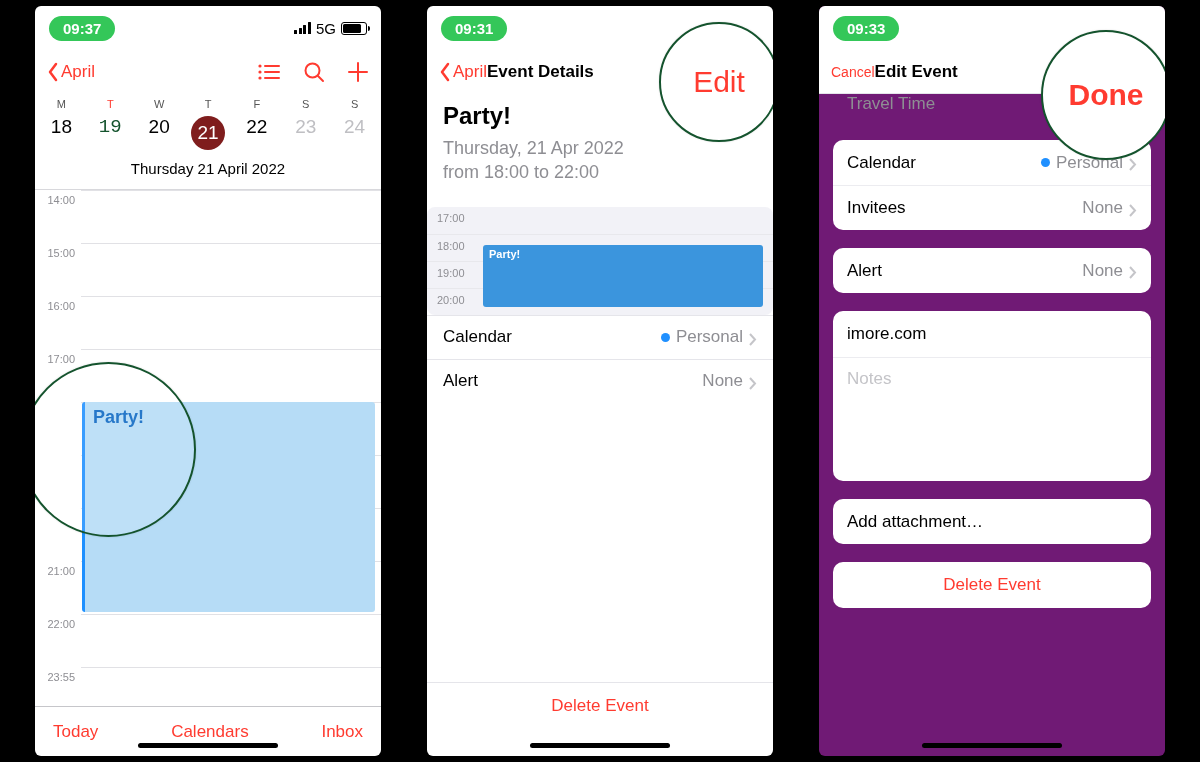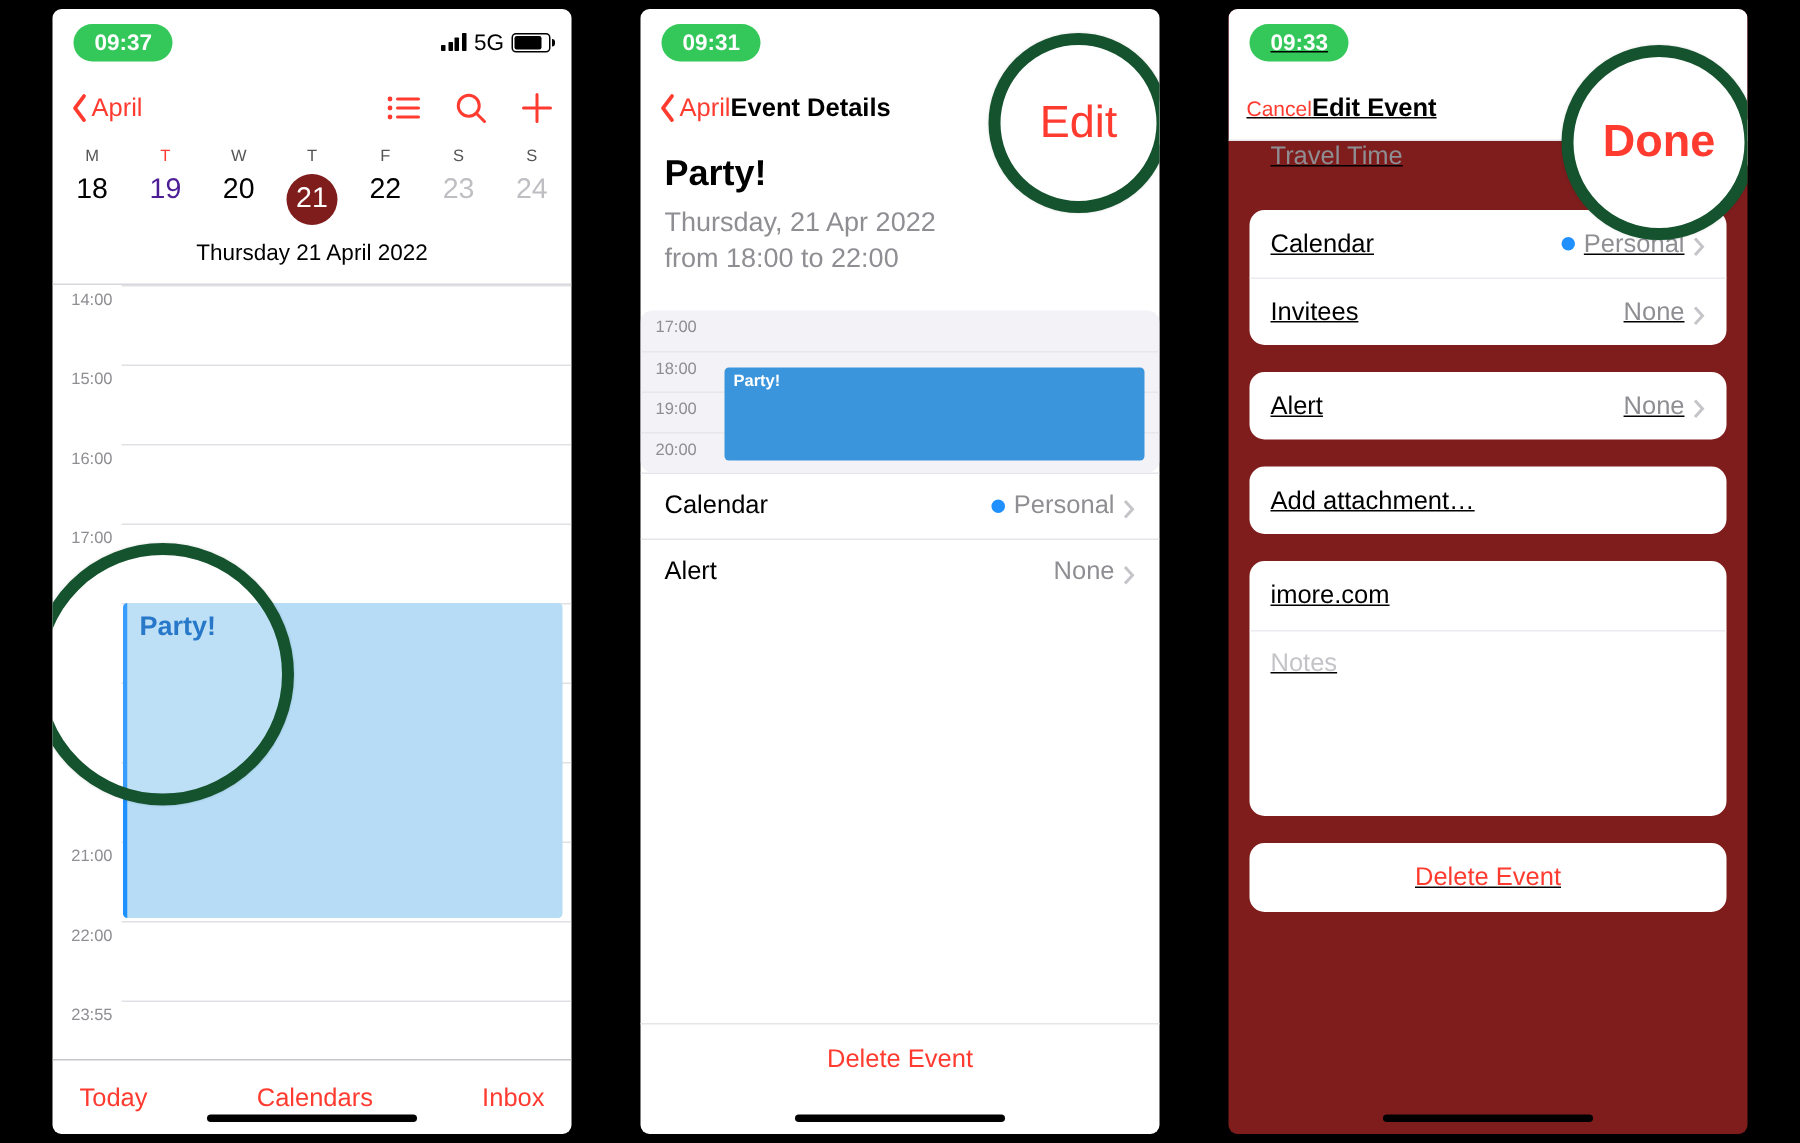--- a/index.html
+++ b/index.html
@@ -1,18 +1,18 @@
 <!DOCTYPE html>
 <html><head>
 <meta charset="utf-8">
 <style>
   * { box-sizing: border-box; margin: 0; padding: 0; font-family: -apple-system, BlinkMacSystemFont, "Segoe UI", Helvetica, Arial, sans-serif; -webkit-font-smoothing: antialiased; }
   body { background:#000; width:1200px; height:762px; overflow:hidden; display:flex; justify-content:center; align-items:center; gap:46px; }
   .phone { position:relative; width:346px; height:750px; background:#fff; border-radius:6px; display:flex; flex-direction:column; overflow:hidden; }
-  .phone.gray-bg { background:#7f1d1d;text-decoration:underline; }
+  .phone.gray-bg { background:#701a75; }
 
   
   .status { height:44px; display:flex; align-items:center; justify-content:space-between; padding:0 14px; }
   .time-pill { background:#34c759; color:#fff; font-weight:600; font-size:15px; padding:4px 14px; border-radius:16px; }
   .status-right { display:flex; align-items:center; gap:5px; font-size:14px; font-weight:600; }
   .signal-bars { display:flex; align-items:flex-end; gap:1.5px; height:12px; }
   .signal-bars span { width:3px; background:#000; border-radius:0.5px; }
   .signal-bars span:nth-child(1){height:4px;} .signal-bars span:nth-child(2){height:6px;} .signal-bars span:nth-child(3){height:9px;} .signal-bars span:nth-child(4){height:12px;}
   .net-label { font-size:15px; font-weight:500; }
   .battery { position:relative; width:26px; height:13px; border:1.5px solid #000; border-radius:3px; }
@@ -27,38 +27,38 @@
   .back svg { width:12px; height:20px; margin-right:2px; }
   .icon-btn { color:#ff3b30; display:flex; align-items:center; justify-content:center; }
   .nav-text-btn { color:#ff3b30; font-size:14px; }
   .nav-text-btn.bold { font-weight:600; }
 
   
   .week-header { display:grid; grid-template-columns:repeat(7,1fr); text-align:center; padding:0 2px; }
   .dow { font-size:11px; color:#555; padding-top:4px; }
   .dow.red { color:#ff3b30; }
   .daynum { font-size:19px; padding:6px 0 4px; }
-  .daynum.red { color:#4c1d95; }
+  .daynum.red { color:#14532d;font-family:Liberation Mono, monospace; }
   .daynum.gray { color:#bfbfc3; }
   .daynum.sel span { display:inline-flex; width:34px; height:34px; align-items:center; justify-content:center; background:#7f1d1d; color:#fff; border-radius:50%; }
   .date-title { text-align:center; font-size:15px; padding:6px 0 12px; }
   .hairline { height:1px; background:#d8d8dc; }
 
   .dayview { position:relative; flex:1; overflow:hidden; }
   .hour-row { position:relative; height:53px; }
   .hour-row::before { content:""; position:absolute; left:46px; right:0; top:0; height:1px; background:#e1e1e5; }
   .hour-label { position:absolute; left:0; top:-8px; width:40px; text-align:right; font-size:11px; color:#8e8e93;margin-top:12px; }
   .event-block { position:absolute; left:47px; right:6px; background:#b6dcf6; border-left:3px solid #1e90ff; border-radius:3px; padding:5px 8px; color:#0a66c2; font-weight:600; font-size:18px; }
 
   .toolbar { border-top:1px solid #c6c6ca; height:50px; display:flex; align-items:center; justify-content:space-between; padding:0 18px; color:#ff3b30; font-size:17px; }
 
   .home-indicator { position:absolute; bottom:8px; left:50%; transform:translateX(-50%); width:140px; height:5px; background:#000; border-radius:3px; }
 
   
-  .circle-callout { position:absolute; border-radius:50%; border:8px solid #14532d; background:rgba(255,255,255,0.12); pointer-events:none; box-shadow:0 0 2px rgba(0,0,0,.15); }
+  .circle-callout { position:absolute; border-radius:50%; border:2px solid #14532d; background:rgba(255,255,255,0.12); pointer-events:none; box-shadow:0 0 2px rgba(0,0,0,.15); }
   .circle-callout.big-text-inside { display:flex; align-items:center; justify-content:center; background:#fff; }
   .circle-callout.big-text-inside span { color:#ff3b30; font-size:30px; }
   .circle-callout.done span { font-weight:700; }
 
   
   .details-body { padding:0 16px 8px; }
   .event-title-big { font-size:24px; font-weight:700; padding-top:8px; }
   .event-sub { color:#8e8e93; font-size:18px; padding-top:6px; line-height:1.35; }
 
   .mini-timeline { margin:22px -16px 0; background:#f2f2f7; border-radius:8px; overflow:hidden; position:relative; }
@@ -330,32 +330,32 @@
         <span>Alert</span>
         <span class="right-side">
           <span>None</span>
           <span class="chevron"><svg viewBox="0 0 8 13">
                 <path d="M1 1 L6 6.5 L1 12" fill="none" stroke-width="2"></path>
               </svg></span>
         </span>
       </div>
     </div>
 
-    <div class="group">
-      <div class="row">
-        <span>Add attachment…</span>
-      </div>
-    </div>
-
     <div class="group group-notes">
       <div class="group-url">imore.com</div>
       <div style="border-top:1px solid #ececf0"></div>
       <div class="group-notes-placeholder">Notes</div>
     </div>
 
+    <div class="group">
+      <div class="row">
+        <span>Add attachment…</span>
+      </div>
+    </div>
+
     <div class="group group-delete">Delete Event</div>
   </div>
 
   <div class="home-indicator"></div>
 
   <div class="circle-callout big-text-inside done" style="right:-6px; top:24px; width:130px; height:130px;">
     <span>Done</span>
   </div>
 </div>
 

